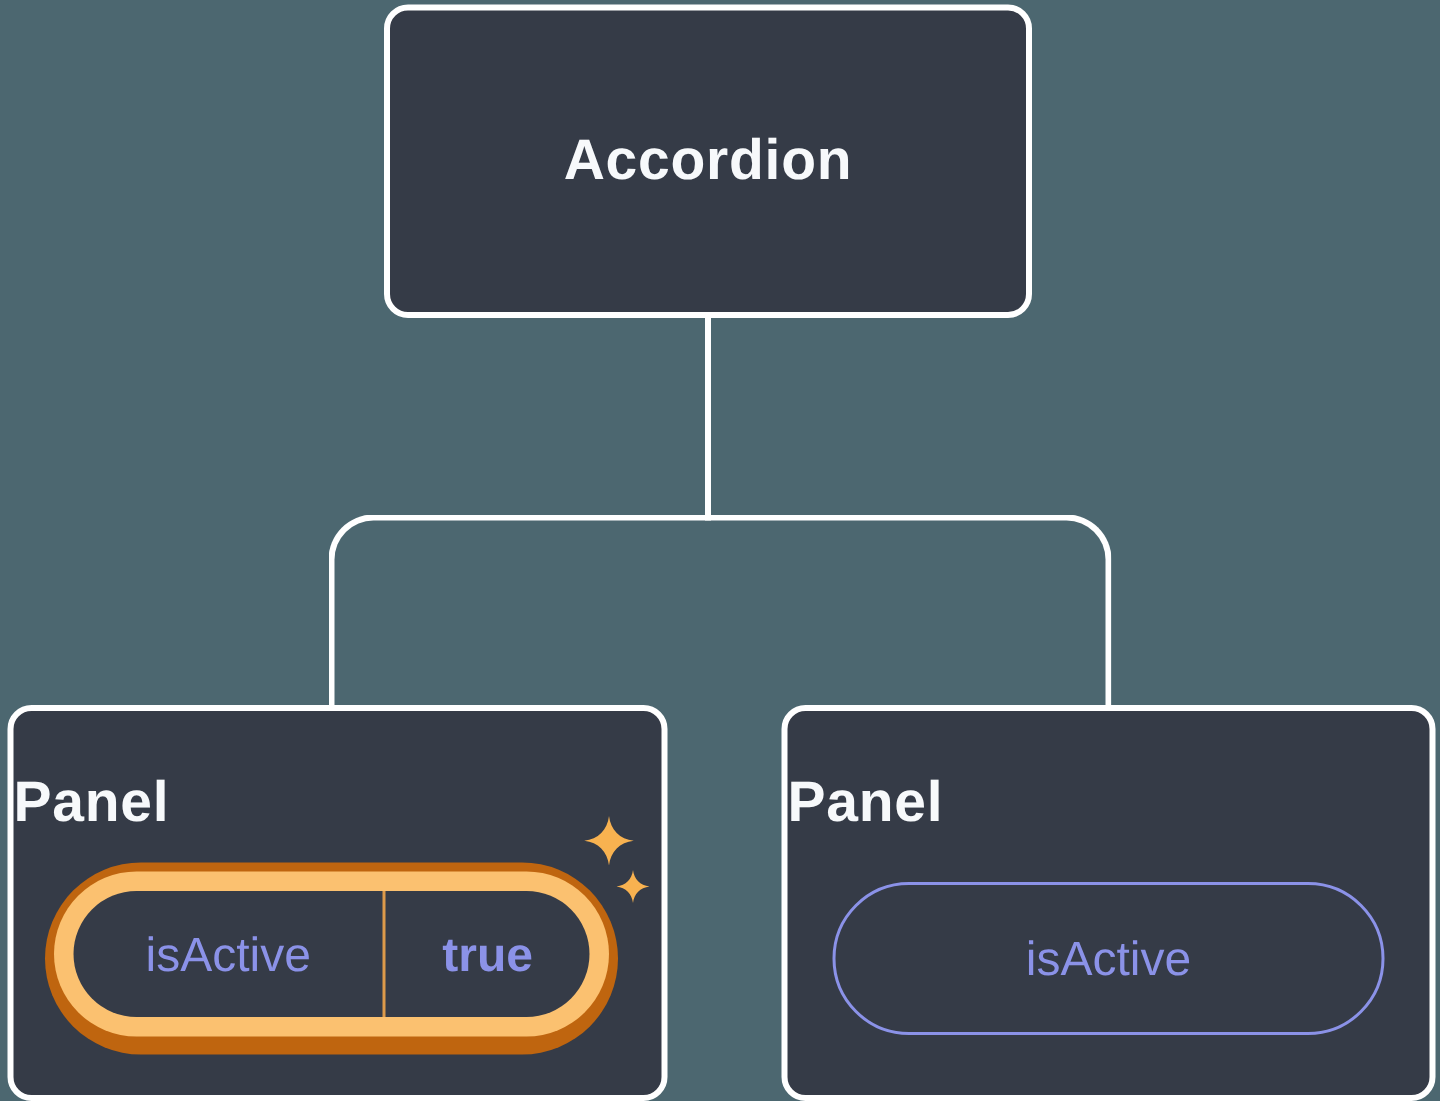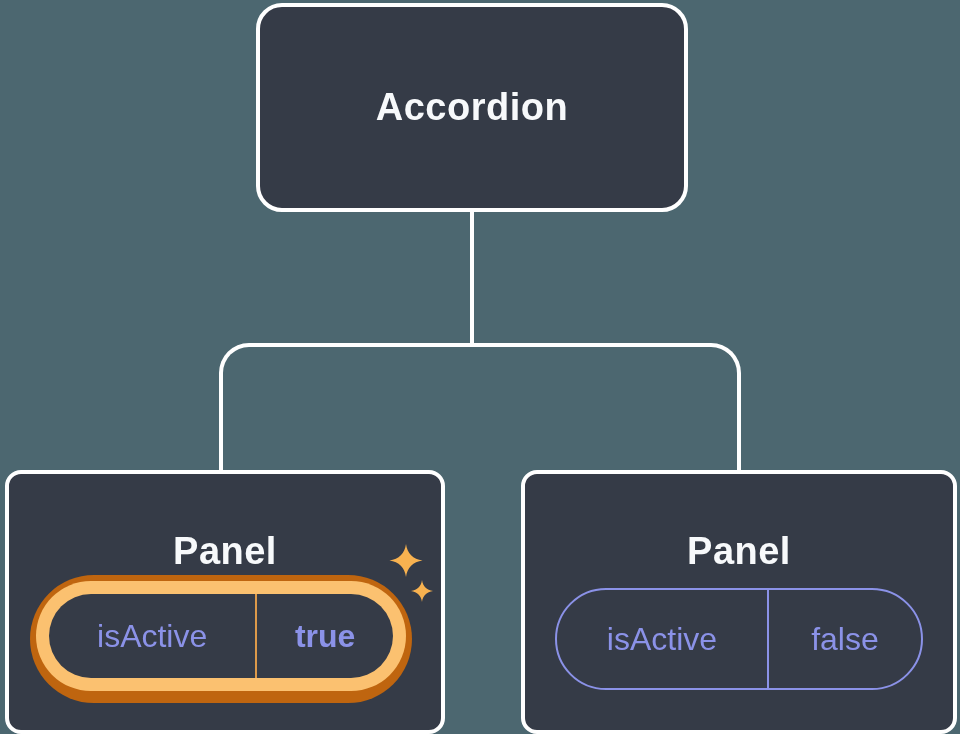--- a/index.html
+++ b/index.html
@@ -15,40 +15,40 @@
     font-family:"Liberation Sans", sans-serif;
   }
   .node{
     position:absolute; box-sizing:border-box;
     background:var(--node-fill);
     border:4px solid var(--node-border);
     border-radius:16px;
   }
   .accordion-node{
     left:256px; top:3px; width:432px; height:209px;
-    display:flex; align-items:center; justify-content:center;border-radius:26px;
+    display:flex; align-items:center; justify-content:center;
   }
   .node-title{
     color:var(--title-text); font-size:38px; font-weight:600; letter-spacing:.5px;
   }
   .stem{
     position:absolute; left:470px; top:210px; width:4px; height:137px;
     background:var(--node-border);
   }
   .branch{
     position:absolute; box-sizing:border-box;
     left:219px; top:343px; width:522px; height:131px;
     border:4px solid var(--node-border); border-bottom:none;
     border-radius:30px 30px 0 0;
   }
   .panel-left{ left:5px; top:470px; width:440px; height:264px; }
   .panel-right{ left:521px; top:470px; width:436px; height:264px; }
   .panel-title{
-    position:absolute; top:40px; left:0; right:0; text-align:center;
-    color:var(--title-text); font-size:38px; font-weight:600; letter-spacing:.5px;margin-top:16px;
+    position:absolute; top:40px; left:0; right:0; 
+    color:var(--title-text); font-size:38px; font-weight:600; letter-spacing:.5px;
   }
   
   .pill-active{
     position:absolute; left:30px; top:575px; width:382px; height:128px;
     box-sizing:border-box; background:var(--active-ring-outer);
     border-radius:999px; padding:6px 6px 12px 6px;
   }
   .pill-amber{
     box-sizing:border-box; height:100%; background:var(--active-ring-inner);
     border-radius:999px; padding:13px;
@@ -113,18 +113,15 @@
   </svg>
 
   <div class="node panel-right">
     <div class="panel-title">Panel</div>
   </div>
 
   <div class="pill-inactive">
     <div class="cell cell-name">
       <span class="state-text">isActive</span>
     </div>
-    <div class="cell cell-value">
-      <span class="state-text">false</span>
-    </div>
   </div>
 
 </div>
 
 </body></html>

